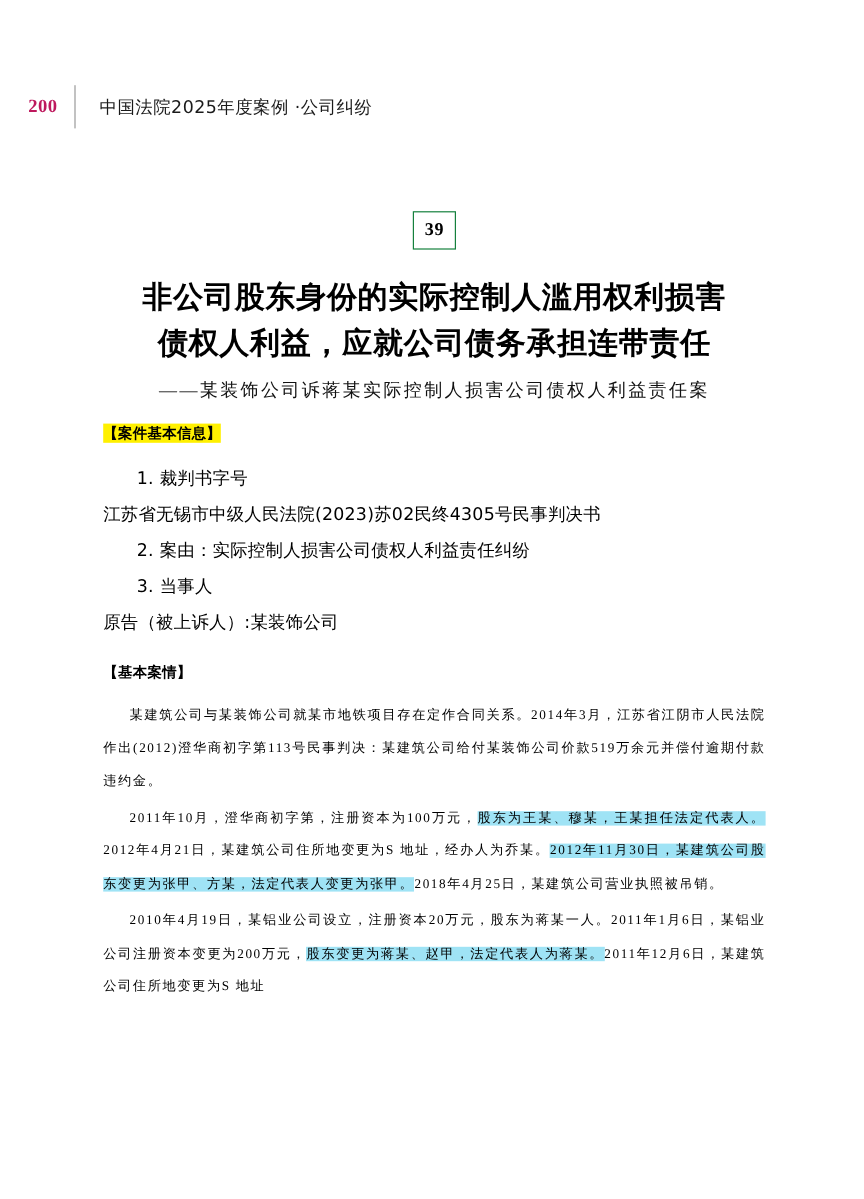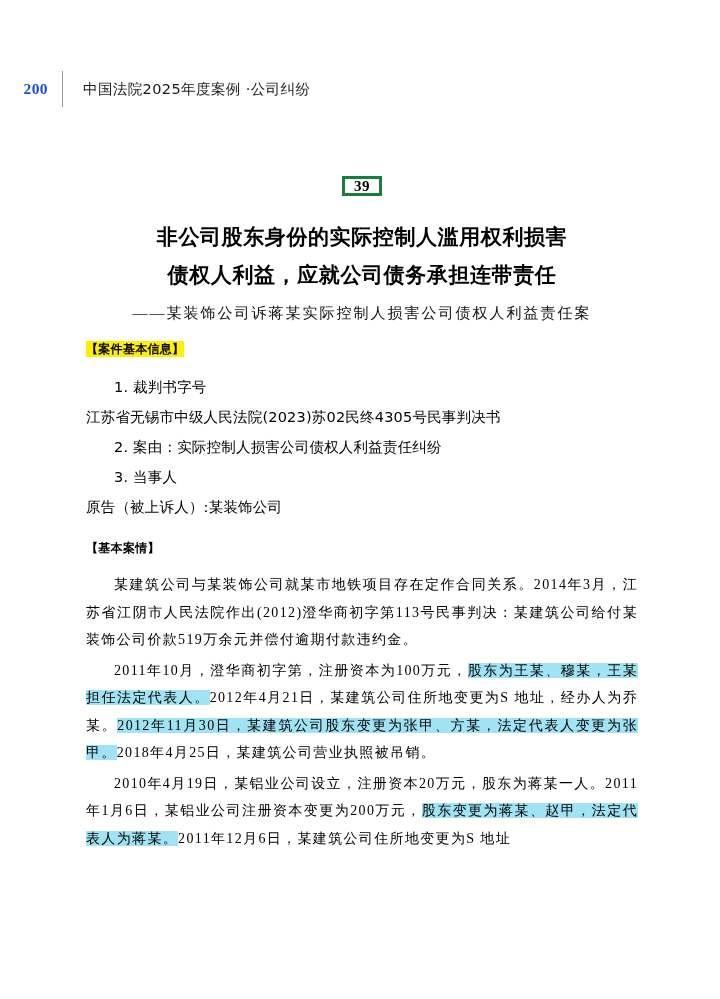--- a/index.html
+++ b/index.html
@@ -24,21 +24,21 @@
     align-items: center;
   }
   .folio {
     width: 62px;
     text-align: right;
     padding-right: 14px;
     font-family: "Liberation Serif", "DejaVu Serif", serif;
     font-weight: bold;
     font-size: 15.5px;
     letter-spacing: .4px;
-    color: #1d4ed8;
+    color: #be185d;
   }
   .header-rule {
     width: 1px;
     height: 36px;
     background: #9a9a9a;
   }
   .header-title {
     padding-left: 20px;
     font-family: "DejaVu Sans", "Liberation Sans", sans-serif;
     font-size: 14.5px;
@@ -55,39 +55,39 @@
     width: 552px;
   }
 
   
   .badge-wrap {
     display: flex;
     justify-content: center;
     margin-bottom: 22px;
   }
   .case-badge {
-    border: 3px solid #15803d;
+    border: 1px solid #15803d;
     min-width: 36px;
-    height: 20px;
+    height: 32px;
     padding: 0 9px;
     display: flex;
     align-items: center;
     justify-content: center;
     font-family: "Liberation Serif", "DejaVu Serif", serif;
     font-weight: bold;
     font-size: 15px;
     letter-spacing: .5px;
   }
 
   
   .article-title {
     text-align: center;
     font-family: Liberation Serif, serif;
     font-weight: bold;
-    font-size: 21px;
+    font-size: 25px;
     line-height: 38px;
     letter-spacing: .6px;
     color: #000;
     margin: 0 0 6px 0;
   }
   .article-title .tline { display: block; }
 
   .article-subtitle {
     text-align: center;
     font-family: "Liberation Serif", "DejaVu Serif", serif;
@@ -119,21 +119,21 @@
     line-height: 30px;
     letter-spacing: .2px;
     color: #000;
     white-space: nowrap;
   }
   .info-line.indent { padding-left: 28px; }
 
   
   .body-para {
     font-family: "Liberation Serif", "DejaVu Serif", serif;
-    font-size: 14px;
+    font-size: 11px;
     line-height: 27.5px;
     letter-spacing: 1.35px;
     text-align: justify;
     text-justify: inter-character;
     color: #000;
     margin: 0 0 3px 0;
     text-indent: 2em;
   }
   .body-para:last-child { margin-bottom: 0; }
 

